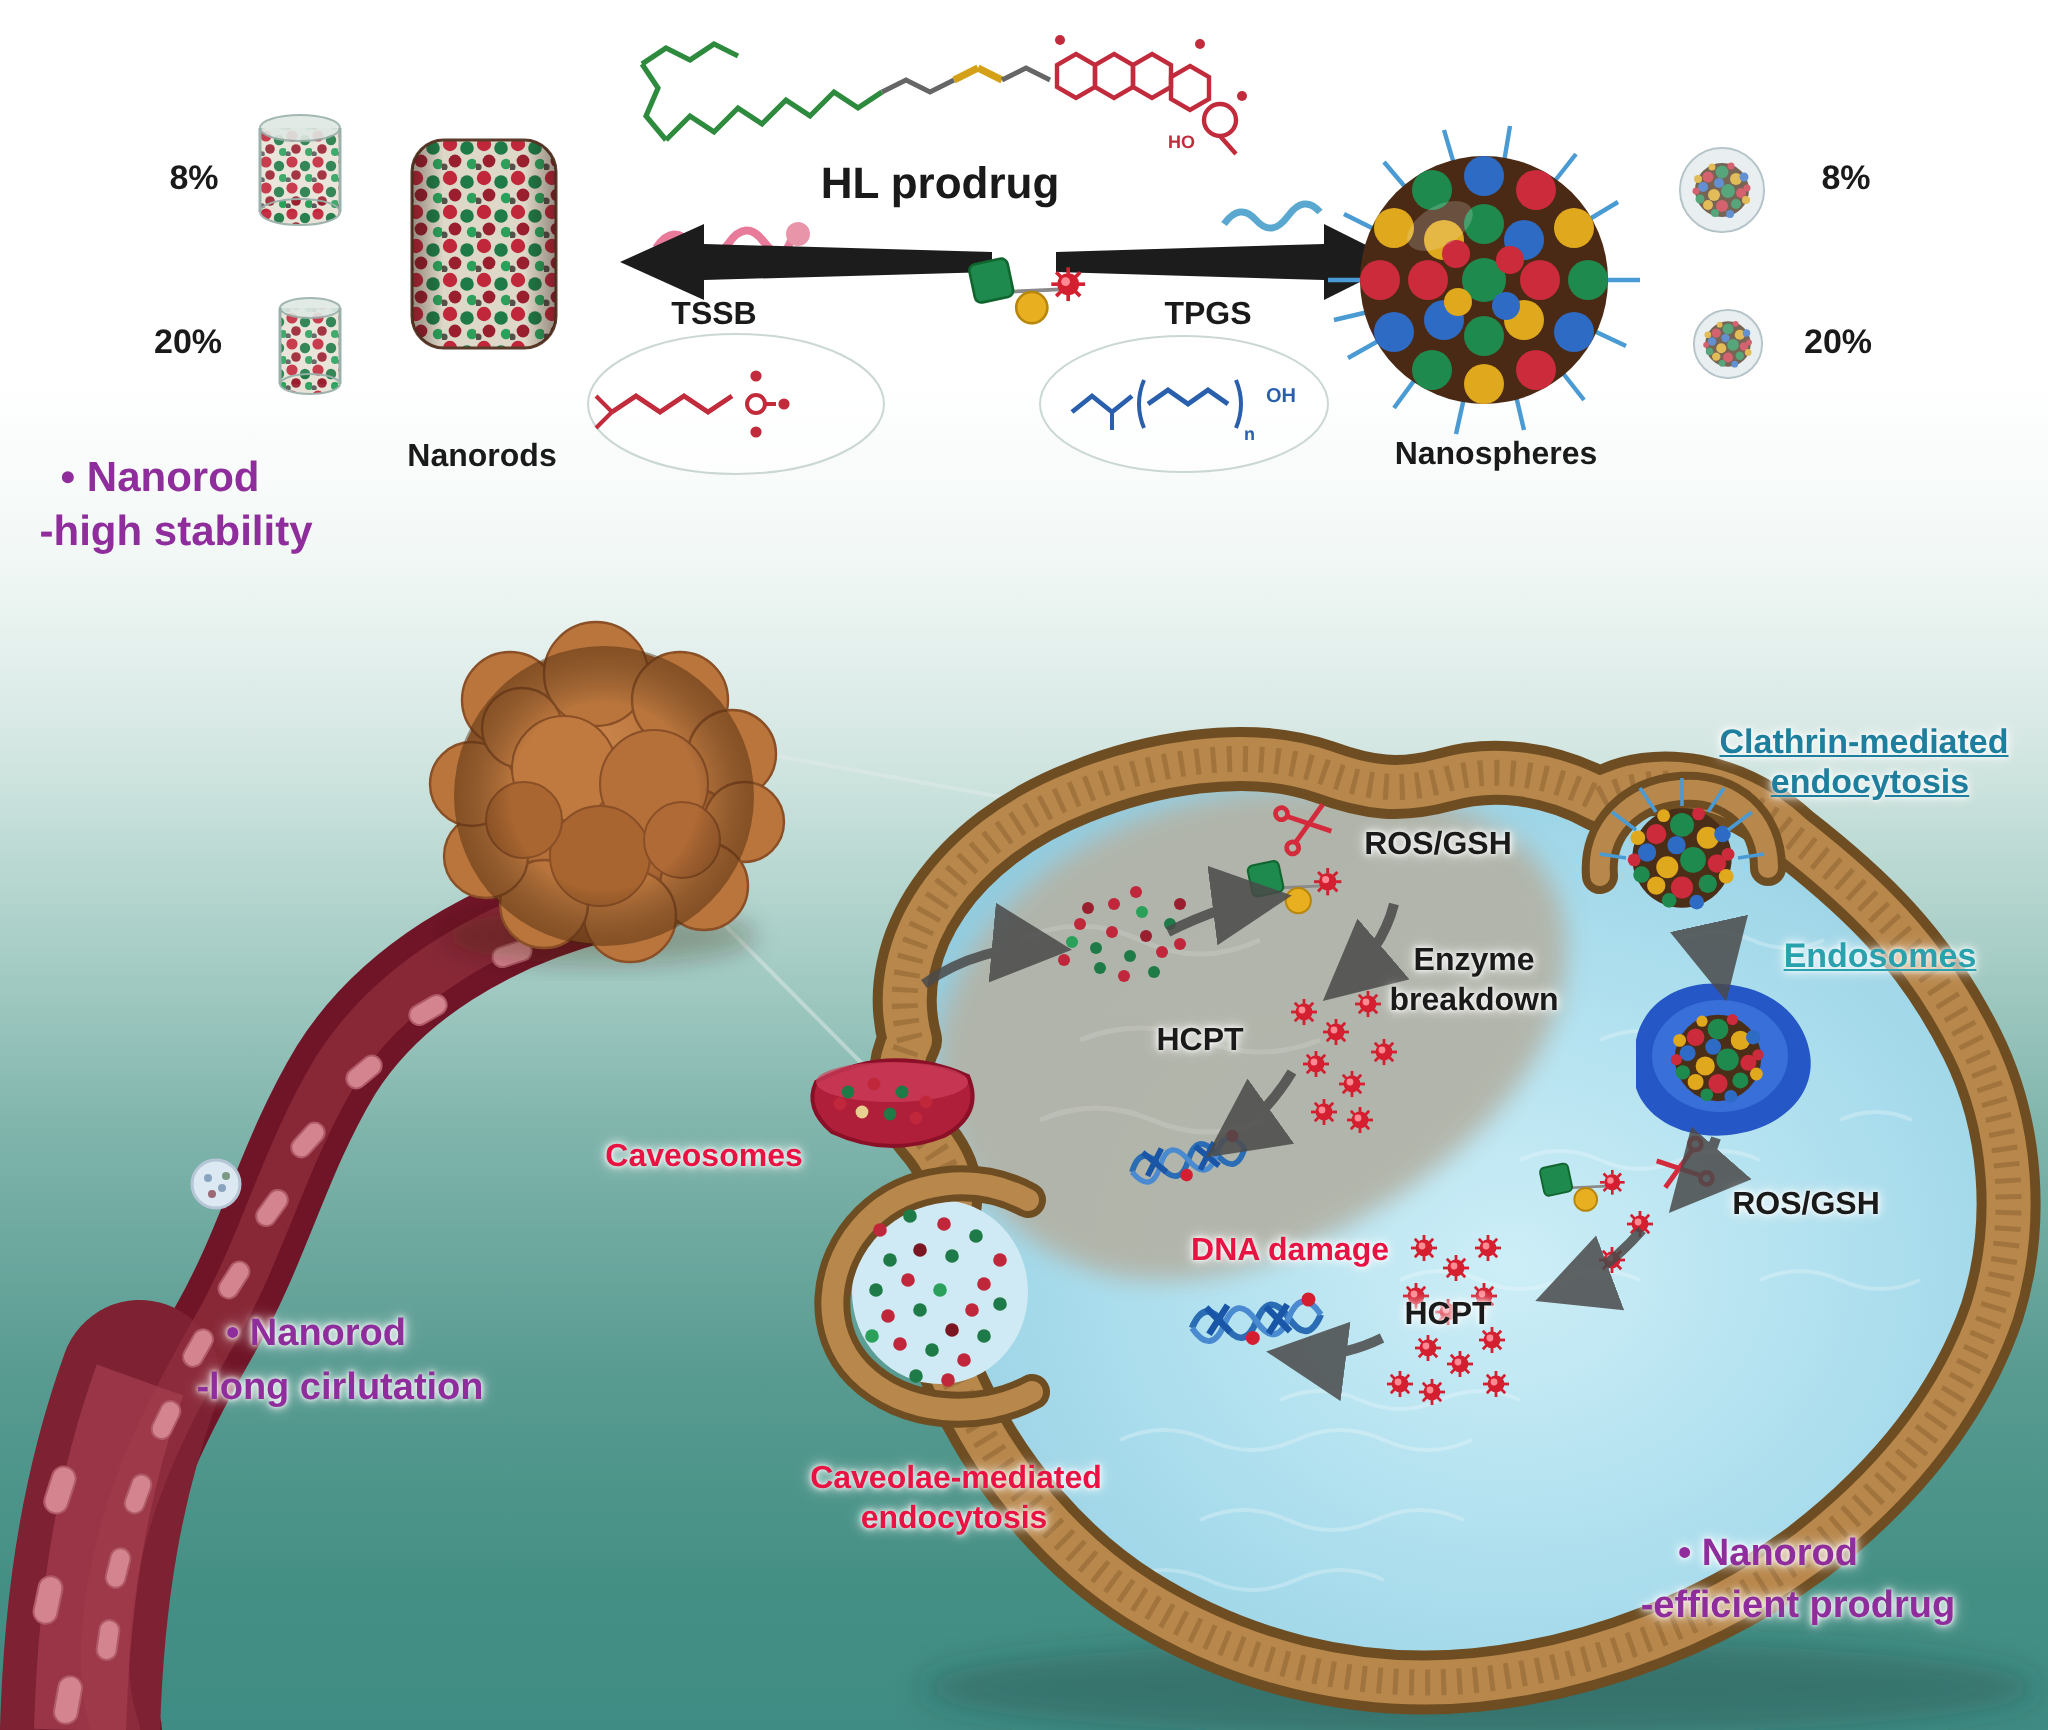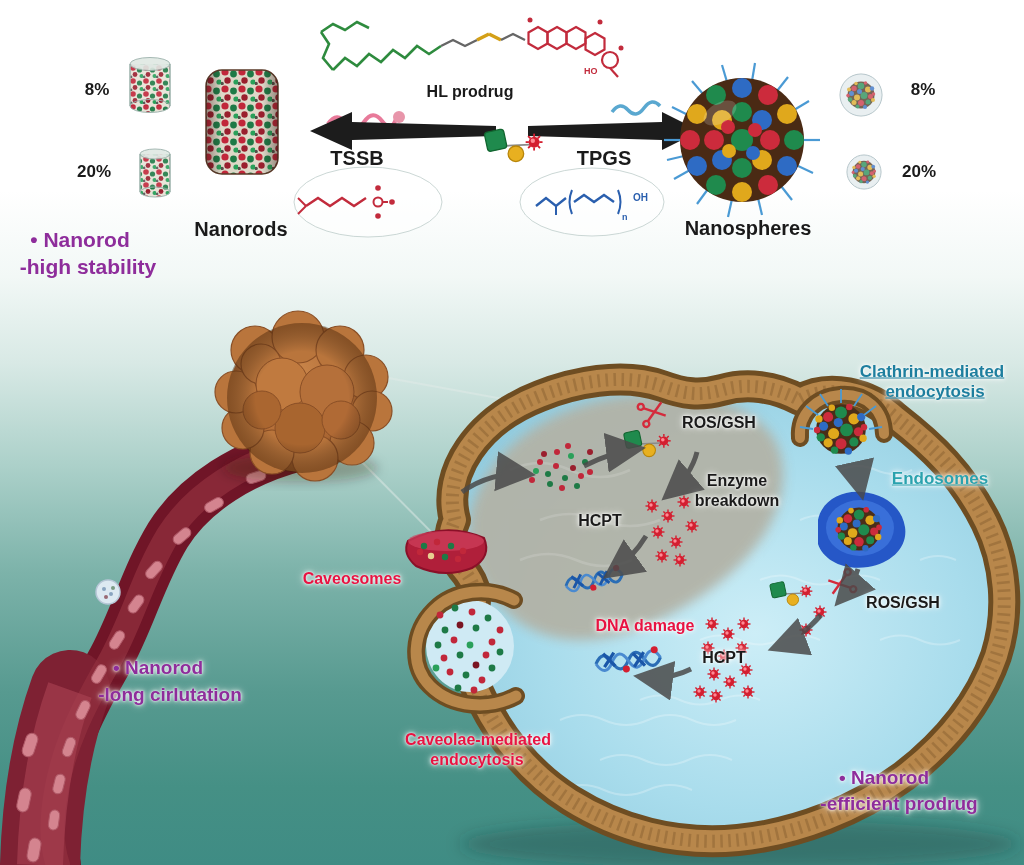--- a/index.html
+++ b/index.html
@@ -9,22 +9,22 @@
     background:linear-gradient(180deg,#ffffff 0%,#ffffff 22%,#f2f8f6 32%,#d8e9e5 42%,#abd0c9 54%,#7db3aa 66%,#579a90 80%,#459085 91%,#3f8c84 100%);
   }
   .stage svg{position:absolute;left:0;top:0;}
   .labels{position:absolute;left:0;top:0;width:100%;height:100%;}
   .lbl{position:absolute;transform:translate(-50%,-50%);font-weight:700;white-space:nowrap;line-height:1;}
   .black{color:#1a1a1a;}
   .red{color:#e81342;padding-left:12px;}
   .purple{color:#8e2d9b;}
   .teal{color:#1d7e9e;text-decoration:underline;}
   .teal2{color:#2aa2ae;text-decoration:underline;}
-  .s16{font-size:16px;text-align:center;} .s17{font-size:17px;} .s18{font-size:20px;}
-  .s19{font-size:19px;} .s20{font-size:16px;} .s21{font-size:21px;}
+  .s16{font-size:16px;text-align:center;} .s17{font-size:17px;} .s18{font-size:16px;}
+  .s19{font-size:19px;} .s20{font-size:22px;} .s21{font-size:21px;}
   .glow{text-shadow:0 0 4px rgba(255,255,255,.95),0 0 8px rgba(255,255,255,.8),0 0 2px rgba(255,255,255,.9);}
   svg text{font-family:"Liberation Sans",sans-serif;font-weight:700;}
 </style>
 </head>
 <body>
 
 <div class="stage">
 
 <svg width="1024" height="865" viewBox="0 0 1024 865">
 <defs>

